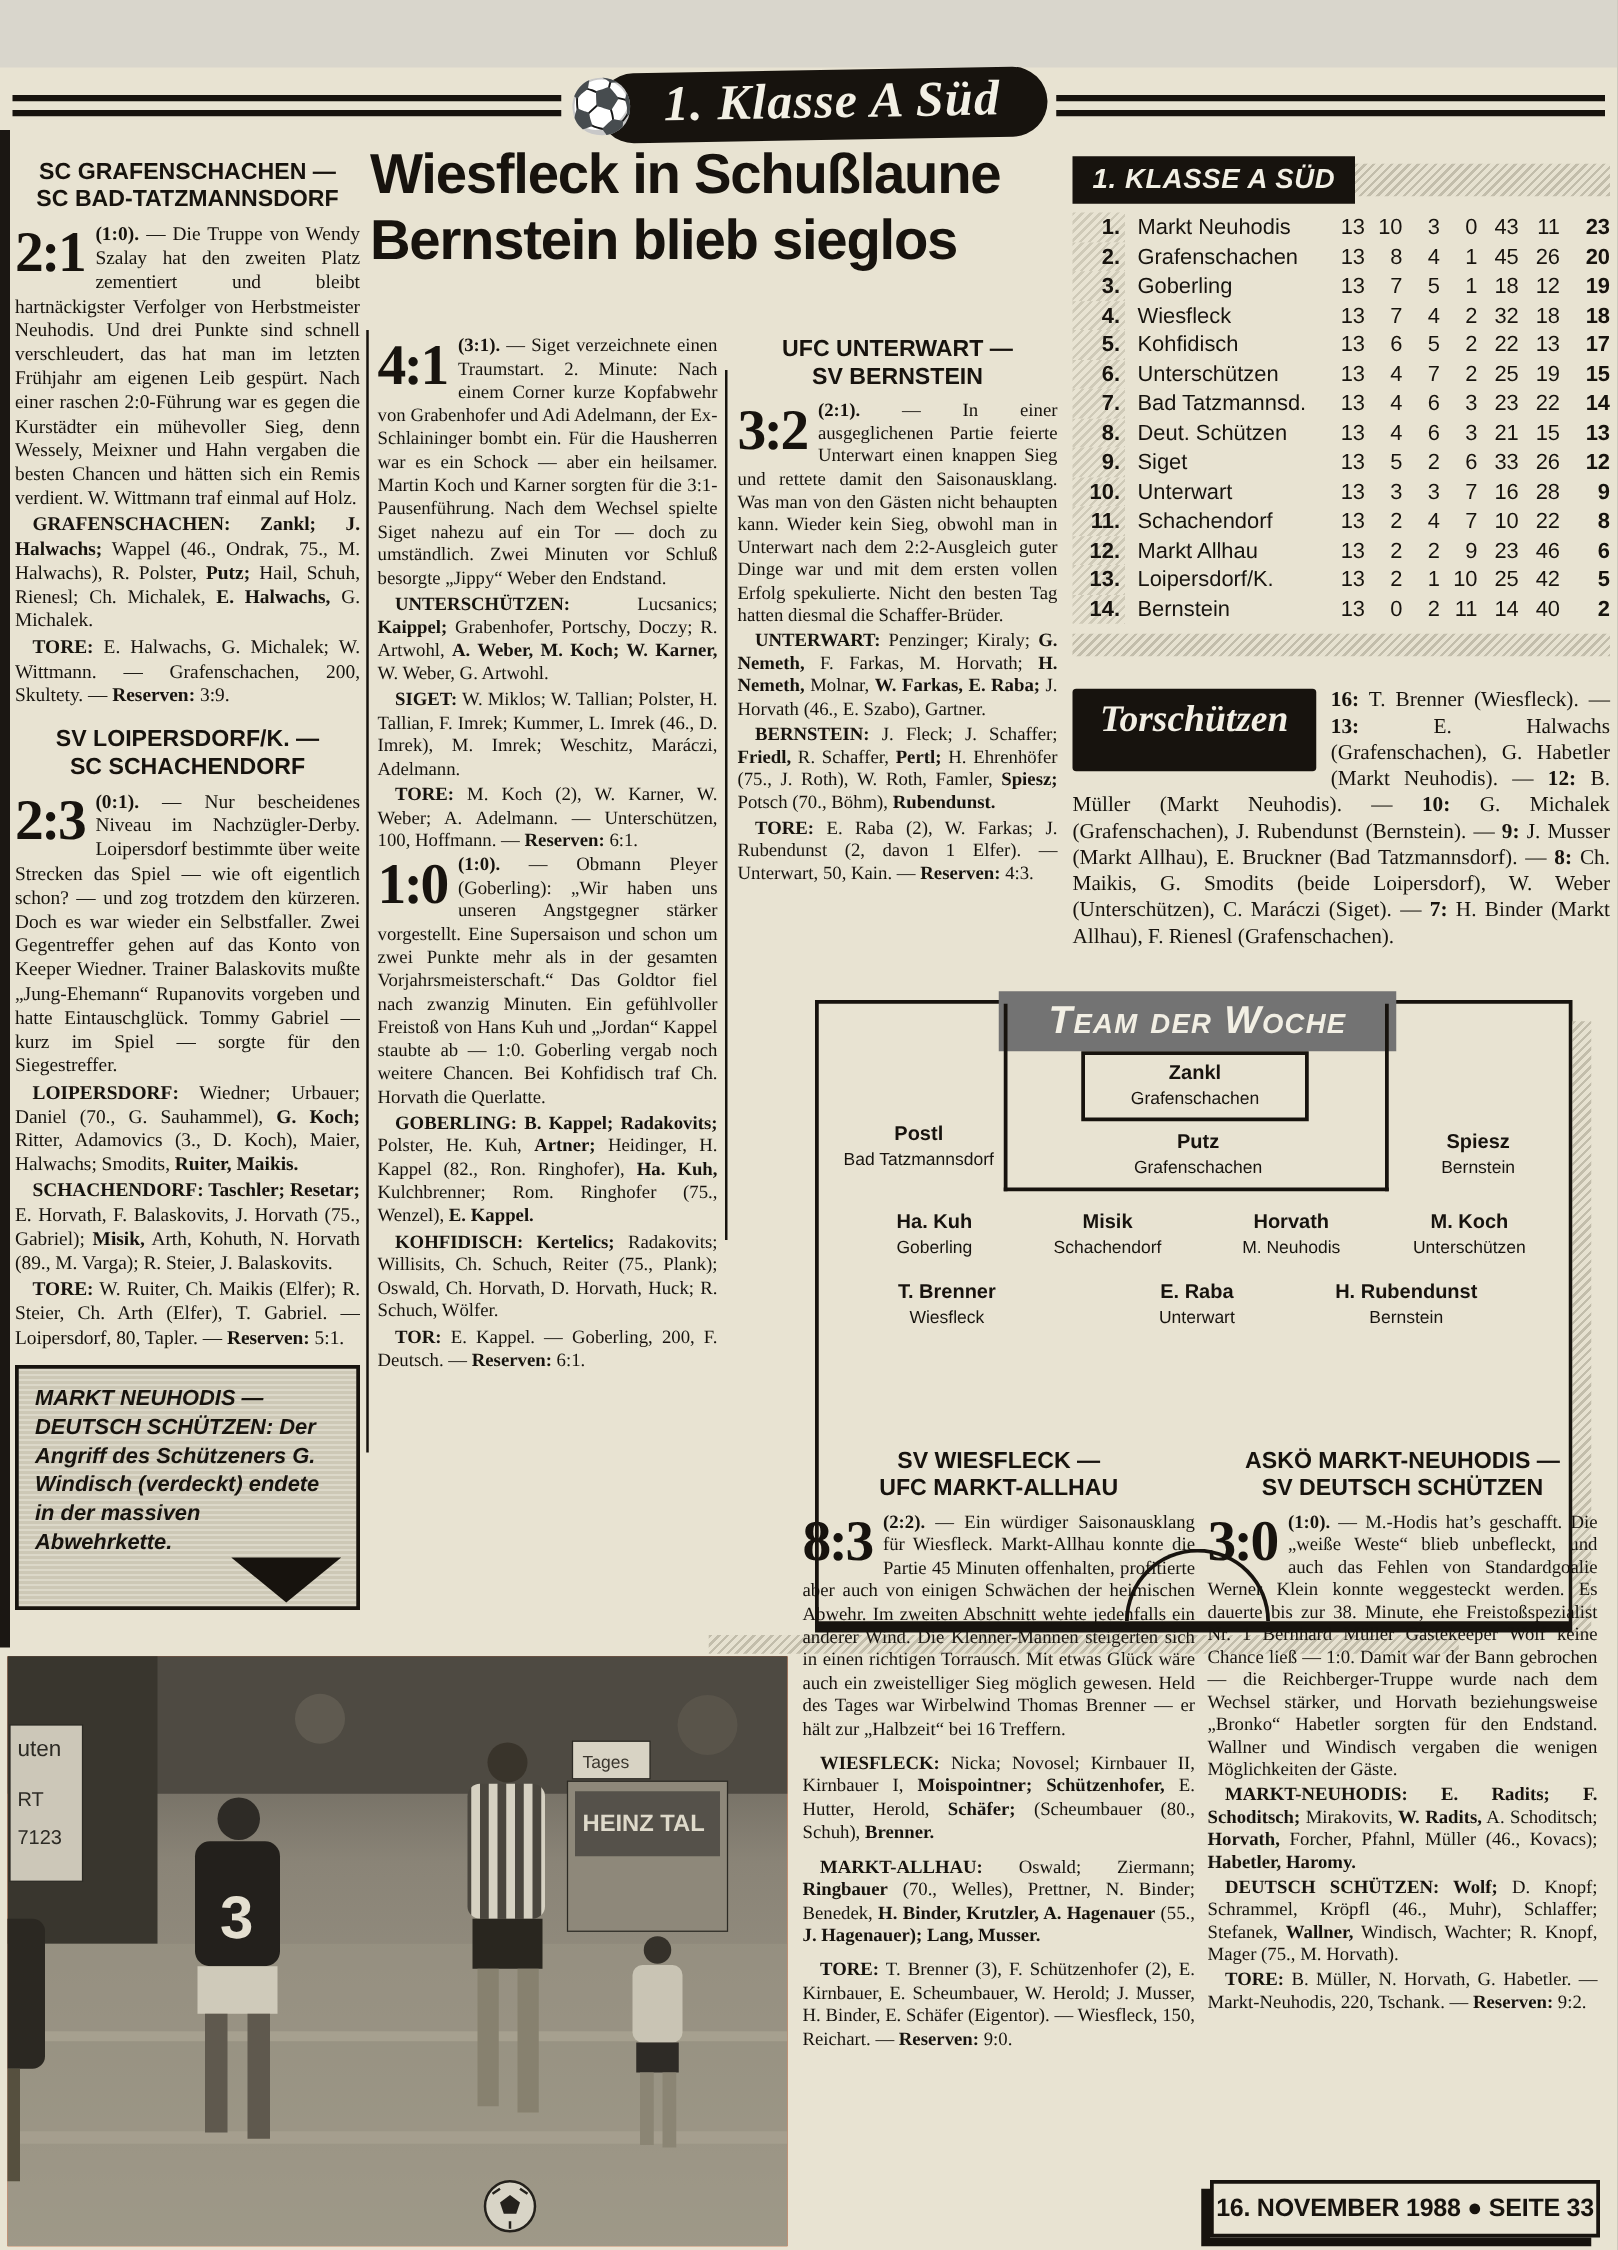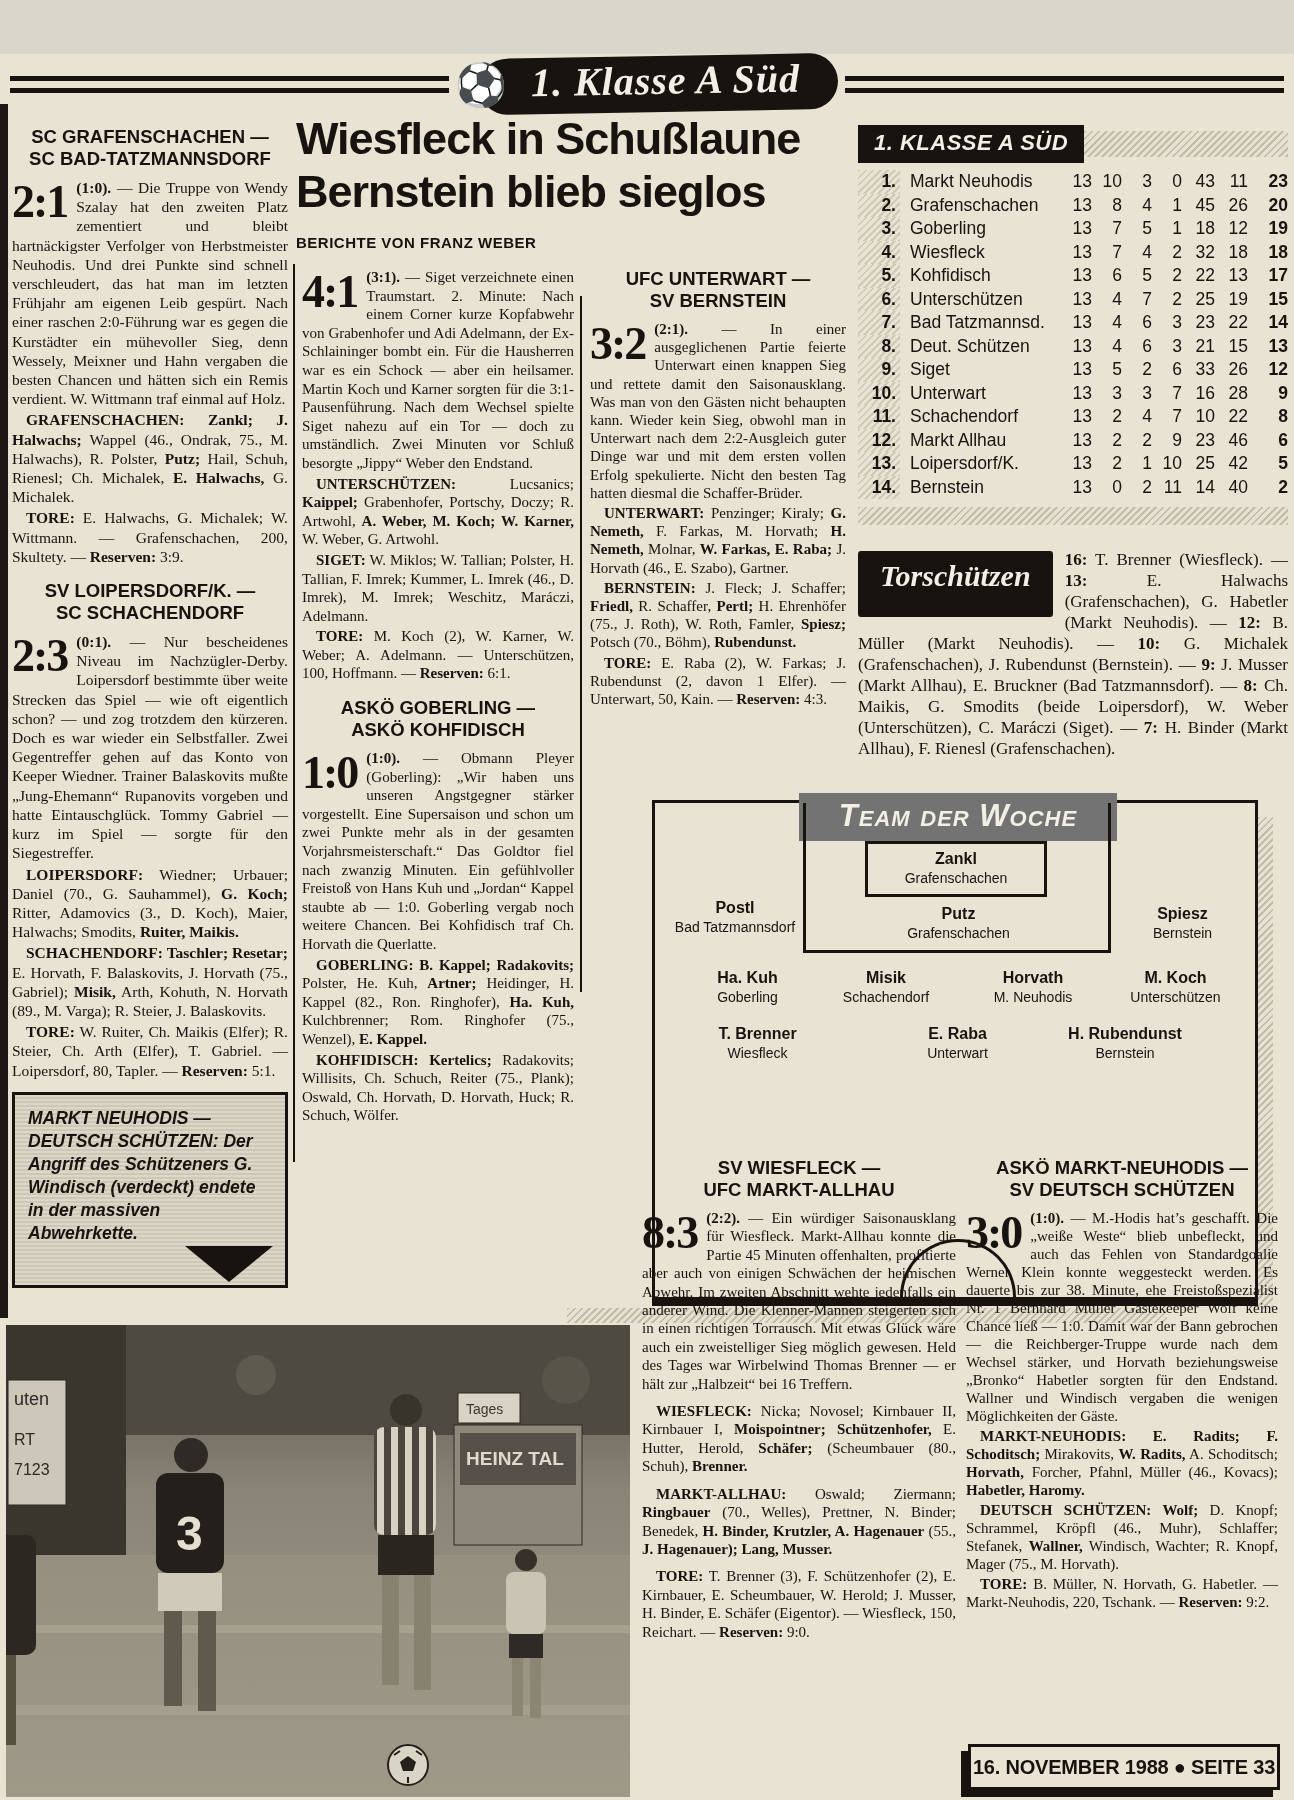--- a/index.html
+++ b/index.html
@@ -108,21 +108,20 @@
     <div class="badge">
       <span class="ball">⚽</span>
       <span>1. Klasse A Süd</span>
     </div>
     <div class="mrule"></div>
   </header>
 
   <section class="headline">
     <div class="hl">Wiesfleck in Schußlaune</div>
     <div class="hl">Bernstein blieb sieglos</div>
-    <div class="byline">BERICHTE VON FRANZ WEBER</div>
   </section>
 
   <div class="vr" id="vr1"></div>
   <div class="vr" id="vr2"></div>
 
   <section class="col col-left">
     <article>
       <h2 class="mh"><span>SC GRAFENSCHACHEN —</span><br><span>SC BAD-TATZMANNSDORF</span></h2>
       <p class="body"><span class="score">2:1</span><span><b>(1:0).</b> — Die Truppe von Wendy Szalay hat den zweiten Platz zementiert und bleibt hartnäckigster Verfolger von Herbstmeister Neuhodis. Und drei Punkte sind schnell verschleudert, das hat man im letzten Frühjahr am eigenen Leib gespürt. Nach einer raschen 2:0-Führung war es gegen die Kurstädter ein mühevoller Sieg, denn Wessely, Meixner und Hahn vergaben die besten Chancen und hätten sich ein Remis verdient. W. Wittmann traf einmal auf Holz.</span></p>
       <p class="lineup"><b>GRAFENSCHACHEN: Zankl; J. Halwachs;</b> Wappel (46., Ondrak, 75., M. Halwachs), R. Polster, <b>Putz;</b> Hail, Schuh, Rienesl; Ch. Michalek, <b>E. Halwachs,</b> G. Michalek.</p>
@@ -142,24 +141,24 @@
   </section>
 
   <section class="col col-mid-a">
     <article>
       <p class="body"><span class="score">4:1</span><span><b>(3:1).</b> — Siget verzeichnete einen Traumstart. 2. Minute: Nach einem Corner kurze Kopfabwehr von Grabenhofer und Adi Adelmann, der Ex-Schlaininger bombt ein. Für die Hausherren war es ein Schock — aber ein heilsamer. Martin Koch und Karner sorgten für die 3:1-Pausenführung. Nach dem Wechsel spielte Siget nahezu auf ein Tor — doch zu umständlich. Zwei Minuten vor Schluß besorgte „Jippy“ Weber den Endstand.</span></p>
       <p class="lineup"><b>UNTERSCHÜTZEN:</b> Lucsanics; <b>Kaippel;</b> Grabenhofer, Portschy, Doczy; R. Artwohl, <b>A. Weber, M. Koch; W. Karner,</b> W. Weber, G. Artwohl.</p>
       <p class="lineup"><b>SIGET:</b> W. Miklos; W. Tallian; Polster, H. Tallian, F. Imrek; Kummer, L. Imrek (46., D. Imrek), M. Imrek; Weschitz, Maráczi, Adelmann.</p>
       <p class="lineup"><b>TORE:</b> M. Koch (2), W. Karner, W. Weber; A. Adelmann. — Unterschützen, 100, Hoffmann. — <b>Reserven:</b> 6:1.</p>
     </article>
     <article>
-      <h2 class="mh"><span>ASKÖ GOBERLING —</span><br><span>ASKÖ KOHFIDISCH</span></h2>
       <p class="body"><span class="score">1:0</span><span><b>(1:0).</b> — Obmann Pleyer (Goberling): „Wir haben uns unseren Angstgegner stärker vorgestellt. Eine Supersaison und schon um zwei Punkte mehr als in der gesamten Vorjahrsmeisterschaft.“ Das Goldtor fiel nach zwanzig Minuten. Ein gefühlvoller Freistoß von Hans Kuh und „Jordan“ Kappel staubte ab — 1:0. Goberling vergab noch weitere Chancen. Bei Kohfidisch traf Ch. Horvath die Querlatte.</span></p>
       <p class="lineup"><b>GOBERLING: B. Kappel; Radakovits;</b> Polster, He. Kuh, <b>Artner;</b> Heidinger, H. Kappel (82., Ron. Ringhofer), <b>Ha. Kuh,</b> Kulchbrenner; Rom. Ringhofer (75., Wenzel), <b>E. Kappel.</b></p>
       <p class="lineup"><b>KOHFIDISCH: Kertelics;</b> Radakovits; Willisits, Ch. Schuch, Reiter (75., Plank); Oswald, Ch. Horvath, D. Horvath, Huck; R. Schuch, Wölfer.</p>
+      <p class="lineup"><b>TOR:</b> E. Kappel. — Goberling, 200, F. Deutsch. — <b>Reserven:</b> 6:1.</p>
     </article>
   </section>
 
   <section class="col col-mid-b">
     <article>
       <h2 class="mh"><span>UFC UNTERWART —</span><br><span>SV BERNSTEIN</span></h2>
       <p class="body"><span class="score">3:2</span><span><b>(2:1).</b> — In einer ausgeglichenen Partie feierte Unterwart einen knappen Sieg und rettete damit den Saisonausklang. Was man von den Gästen nicht behaupten kann. Wieder kein Sieg, obwohl man in Unterwart nach dem 2:2-Ausgleich guter Dinge war und mit dem ersten vollen Erfolg spekulierte. Nicht den besten Tag hatten diesmal die Schaffer-Brüder.</span></p>
       <p class="lineup"><b>UNTERWART:</b> Penzinger; Kiraly; <b>G. Nemeth,</b> F. Farkas, M. Horvath; <b>H. Nemeth,</b> Molnar, <b>W. Farkas, E. Raba;</b> J. Horvath (46., E. Szabo), Gartner.</p>
       <p class="lineup"><b>BERNSTEIN:</b> J. Fleck; J. Schaffer; <b>Friedl,</b> R. Schaffer, <b>Pertl;</b> H. Ehrenhöfer (75., J. Roth), W. Roth, Famler, <b>Spiesz;</b> Potsch (70., Böhm), <b>Rubendunst.</b></p>
       <p class="lineup"><b>TORE:</b> E. Raba (2), W. Farkas; J. Rubendunst (2, davon 1 Elfer). — Unterwart, 50, Kain. — <b>Reserven:</b> 4:3.</p>

